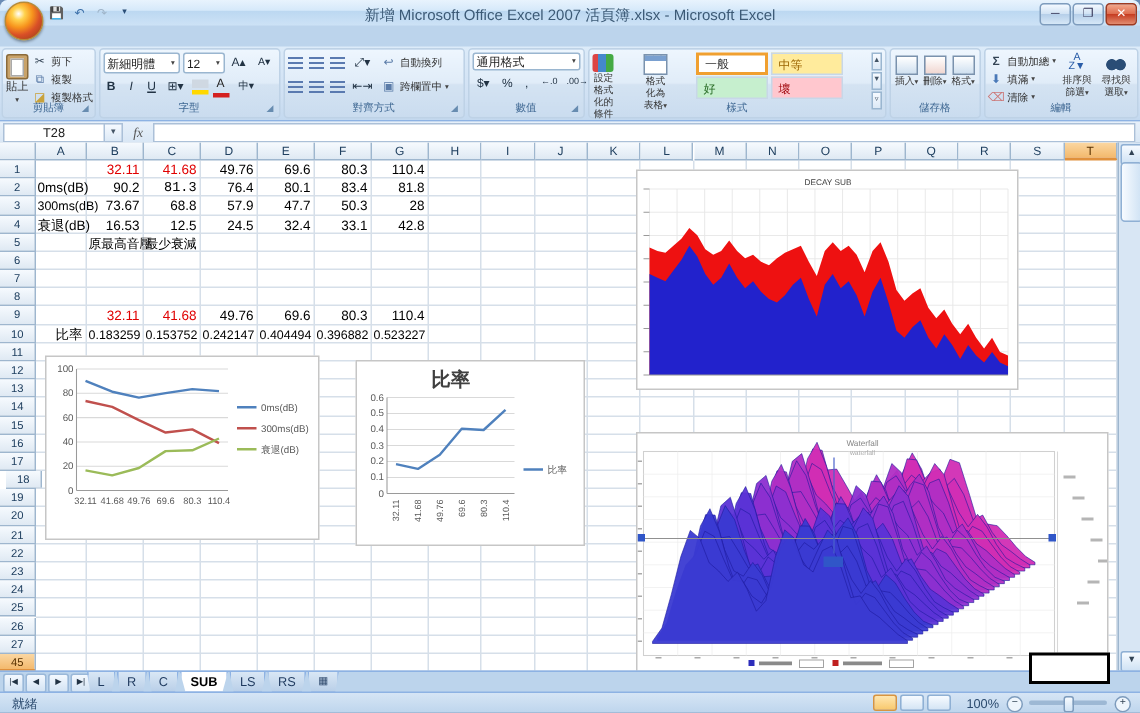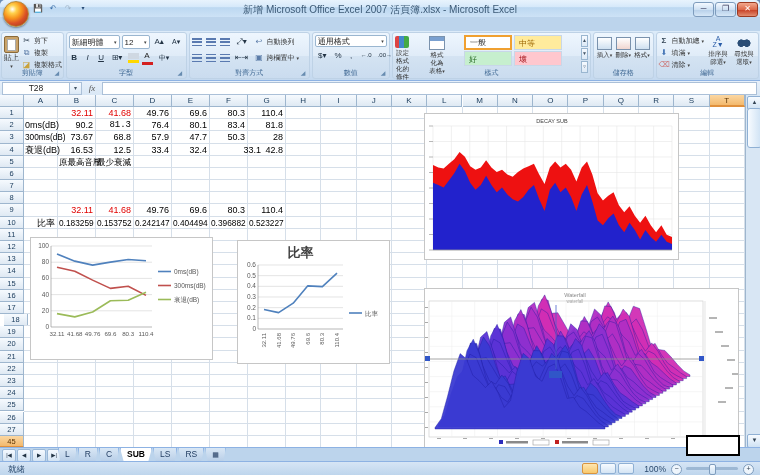--- a/index.html
+++ b/index.html
@@ -404,23 +404,23 @@
       <div class="cellv abs" style="left: 25px; top: 37.36px; width: 30px; height: 10.18px; text-align: right; font-size: 8.3px;">300ms(dB)</div>
       <div class="cellv abs" style="left: 59px; top: 37.36px; width: 34px; height: 10.18px; text-align: right;">73.67</div>
       <div class="cellv abs" style="left: 97px; top: 37.36px; width: 34px; height: 10.18px; text-align: right;">68.8</div>
       <div class="cellv abs" style="left: 135px; top: 37.36px; width: 34px; height: 10.18px; text-align: right;">57.9</div>
       <div class="cellv abs" style="left: 173px; top: 37.36px; width: 34px; height: 10.18px; text-align: right;">47.7</div>
       <div class="cellv abs" style="left: 211px; top: 37.36px; width: 34px; height: 10.18px; text-align: right;">50.3</div>
       <div class="cellv abs" style="left: 249px; top: 37.36px; width: 34px; height: 10.18px; text-align: right;">28</div>
       <div class="cellv abs" style="left: 25px; top: 49.54px; width: 30px; height: 10.18px; text-align: right;">衰退(dB)</div>
       <div class="cellv abs" style="left: 59px; top: 49.54px; width: 34px; height: 10.18px; text-align: right;">16.53</div>
       <div class="cellv abs" style="left: 97px; top: 49.54px; width: 34px; height: 10.18px; text-align: right;">12.5</div>
-      <div class="cellv abs" style="left: 135px; top: 49.54px; width: 34px; height: 10.18px; text-align: right;">33.4</div>
+      <div class="cellv abs" style="left: 135px; top: 49.54px; width: 34px; height: 10.18px; text-align: right;">24.5</div>
       <div class="cellv abs" style="left: 173px; top: 49.54px; width: 34px; height: 10.18px; text-align: right;">32.4</div>
-      <div class="cellv abs" style="left: 211px; top: 49.54px; width: 34px; height: 10.18px; text-align: right; padding-left: 16px;">33.1</div>
+      <div class="cellv abs" style="left: 211px; top: 49.54px; width: 34px; height: 10.18px; text-align: right;">33.1</div>
       <div class="cellv abs" style="left: 249px; top: 49.54px; width: 34px; height: 10.18px; text-align: right;">42.8</div>
       <div class="cellv abs" style="left: 59px; top: 61.72px; width: 34px; height: 10.18px; text-align: center; font-size: 8.5px;">原最高音壓</div>
       <div class="cellv abs" style="left: 97px; top: 61.72px; width: 34px; height: 10.18px; text-align: center; font-size: 8.5px;">最少衰減</div>
       <div class="cellv abs red" style="left: 59px; top: 110.44px; width: 34px; height: 10.18px; text-align: right;">32.11</div>
       <div class="cellv abs red" style="left: 97px; top: 110.44px; width: 34px; height: 10.18px; text-align: right;">41.68</div>
       <div class="cellv abs" style="left: 135px; top: 110.44px; width: 34px; height: 10.18px; text-align: right;">49.76</div>
       <div class="cellv abs" style="left: 173px; top: 110.44px; width: 34px; height: 10.18px; text-align: right;">69.6</div>
       <div class="cellv abs" style="left: 211px; top: 110.44px; width: 34px; height: 10.18px; text-align: right;">80.3</div>
       <div class="cellv abs" style="left: 249px; top: 110.44px; width: 34px; height: 10.18px; text-align: right;">110.4</div>
       <div class="cellv abs" style="left: 25px; top: 122.62px; width: 30px; height: 10.18px; text-align: right;">比率</div>

